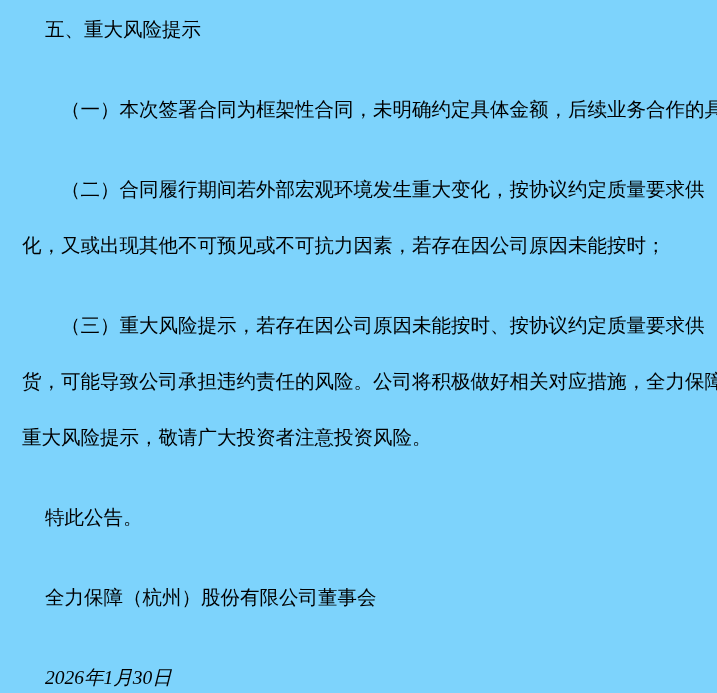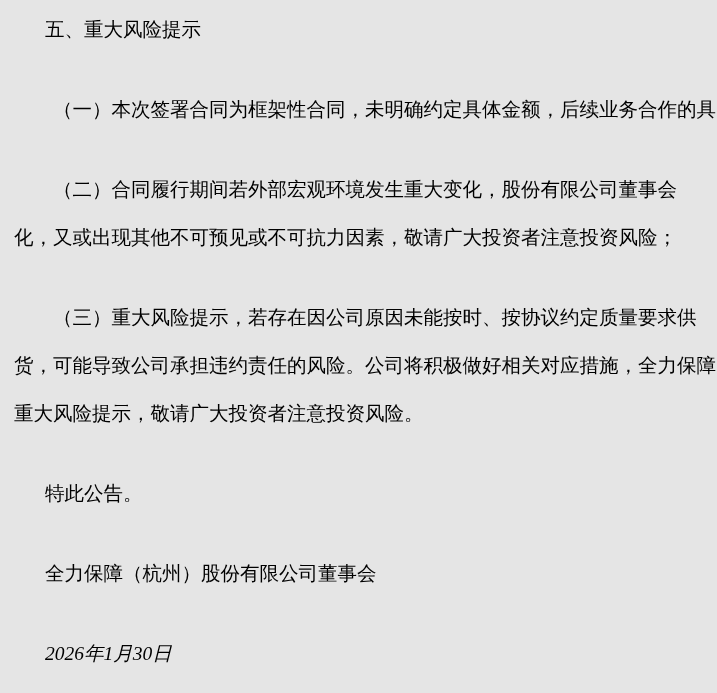--- a/index.html
+++ b/index.html
@@ -6,29 +6,29 @@
     margin: 0;
     padding: 0;
     background: #ffffff;
   }
   .page {
     position: relative;
     width: 717px;
     height: 693px;
     box-sizing: border-box;
     padding: 10px 5px 0 6px;
-    background: #e5e5e5;
+    background: #7dd3fc;
     color: #000000;
     font-family: "Liberation Serif", "DejaVu Serif", serif;
     font-size: 19.5px;
     line-height: 40px;
     overflow: hidden;
   }
   .line {
-    margin: 8px;
+    margin: 16px;
     padding: 0;
     white-space: nowrap;
     letter-spacing: 0;
   }
   .indent {
     text-indent: 2em;
   }
   .heading {
     margin: 0 0 40px 0;
     font-weight: normal;
@@ -52,22 +52,22 @@
 
 <div class="page">
 
   <p class="line indent heading">五、重大风险提示</p>
 
   <div class="para">
     <p class="line indent">（一）本次签署合同为框架性合同，未明确约定具体金额，后续业务合作的具</p>
   </div>
 
   <div class="para">
-    <p class="line indent">（二）合同履行期间若外部宏观环境发生重大变化，股份有限公司董事会</p>
-    <p class="line">化，又或出现其他不可预见或不可抗力因素，敬请广大投资者注意投资风险；</p>
+    <p class="line indent">（二）合同履行期间若外部宏观环境发生重大变化，按协议约定质量要求供</p>
+    <p class="line">化，又或出现其他不可预见或不可抗力因素，若存在因公司原因未能按时；</p>
   </div>
 
   <div class="para">
     <p class="line indent">（三）重大风险提示，若存在因公司原因未能按时、按协议约定质量要求供</p>
     <p class="line">货，可能导致公司承担违约责任的风险。公司将积极做好相关对应措施，全力保障</p>
     <p class="line">重大风险提示，敬请广大投资者注意投资风险。</p>
   </div>
 
   <p class="line indent closing">特此公告。</p>
 

